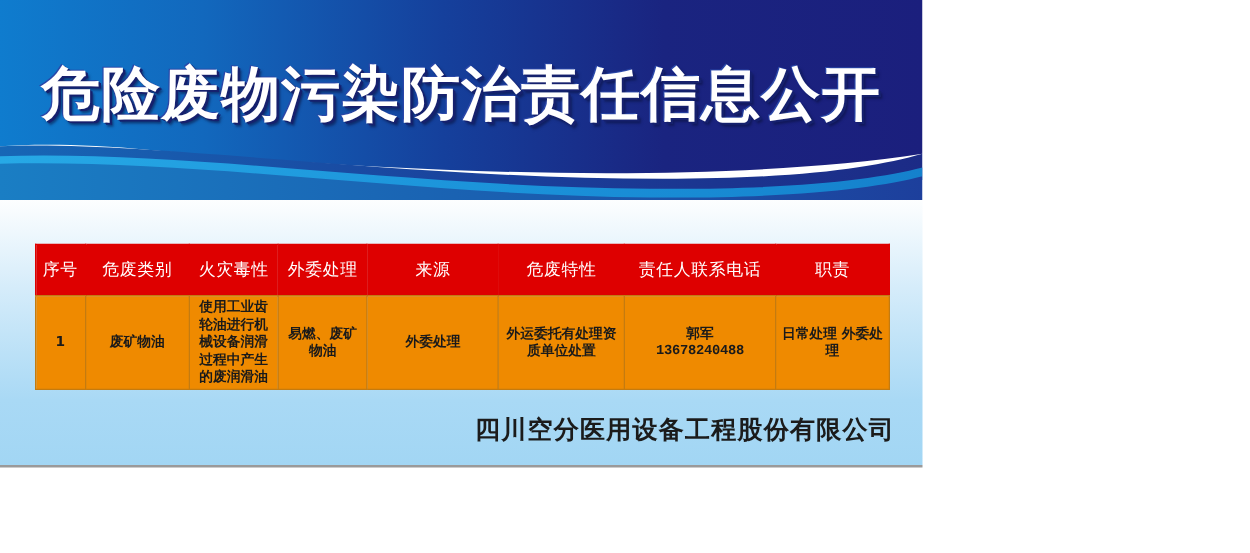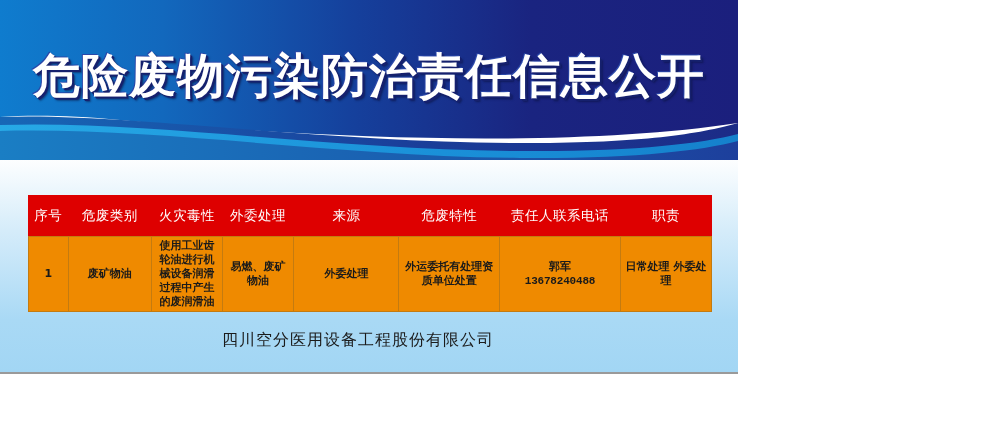--- a/index.html
+++ b/index.html
@@ -114,23 +114,23 @@
   .cell-narrow { font-size: 12px; line-height: 1.22; }
   .phone-name { display: block; }
   .phone-num  { display: block; font-family: Liberation Mono, monospace; letter-spacing: -0.2px; }
 
   
   .company {
     position: absolute;
     left: 0;
     top: 330px;
     width: 716px;
-    text-align: center;
-    font-size: 16px;
-    font-weight: normal;
+    text-align: right;
+    font-size: 20px;
+    font-weight: bold;
     color: #1b1b1b;
     letter-spacing: 1px;
     white-space: nowrap;
   }
 </style>
 </head>
 <body>
 
 <div class="poster">
 

